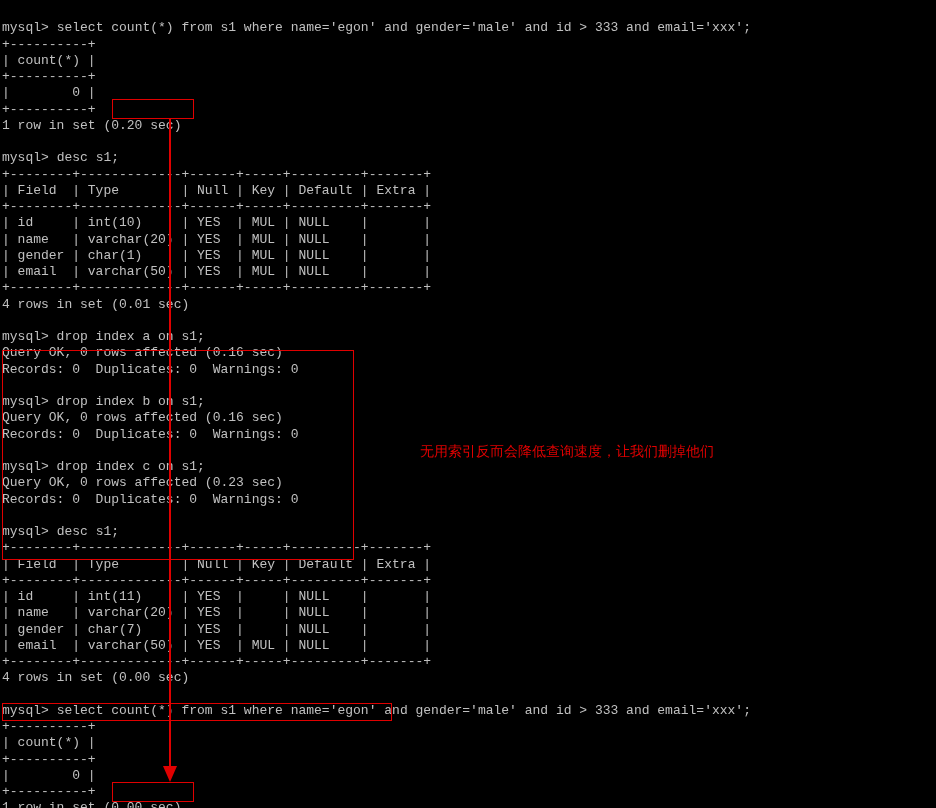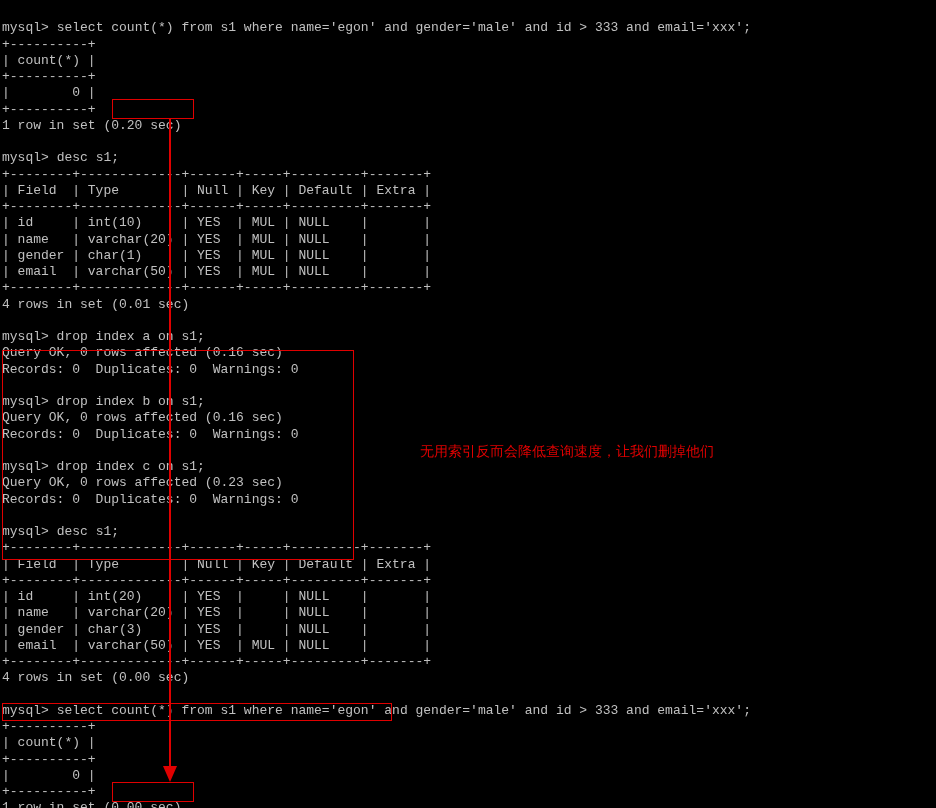--- a/index.html
+++ b/index.html
@@ -111,23 +111,23 @@
 <span>Records: 0  Duplicates: 0  Warnings: 0</span>
 
 <span>mysql&gt; drop index c on s1;</span>
 <span>Query OK, 0 rows affected (0.23 sec)</span>
 <span>Records: 0  Duplicates: 0  Warnings: 0</span>
 
 <span>mysql&gt;</span> <span>desc s1;</span>
 <span>+--------+-------------+------+-----+---------+-------+</span>
 <span>| Field  | Type        | Null | Key | Default | Extra |</span>
 <span>+--------+-------------+------+-----+---------+-------+</span>
-<span>| id     | int(20)     | YES  |     | NULL    |       |</span>
+<span>| id     | int(11)     | YES  |     | NULL    |       |</span>
 <span>| name   | varchar(20) | YES  |     | NULL    |       |</span>
-<span>| gender | char(3)     | YES  |     | NULL    |       |</span>
+<span>| gender | char(7)     | YES  |     | NULL    |       |</span>
 <span>| email  | varchar(50) | YES  | MUL | NULL    |       |</span>
 <span>+--------+-------------+------+-----+---------+-------+</span>
 <span>4 rows in set (0.00 sec)</span>
 
 <span>mysql&gt;</span> <span>select count(*) from s1 where name='egon' and gender='male' and id &gt; 333 and email='xxx';</span>
 <span>+----------+</span>
 <span>| count(*) |</span>
 <span>+----------+</span>
 <span>|        0 |</span>
 <span>+----------+</span>

